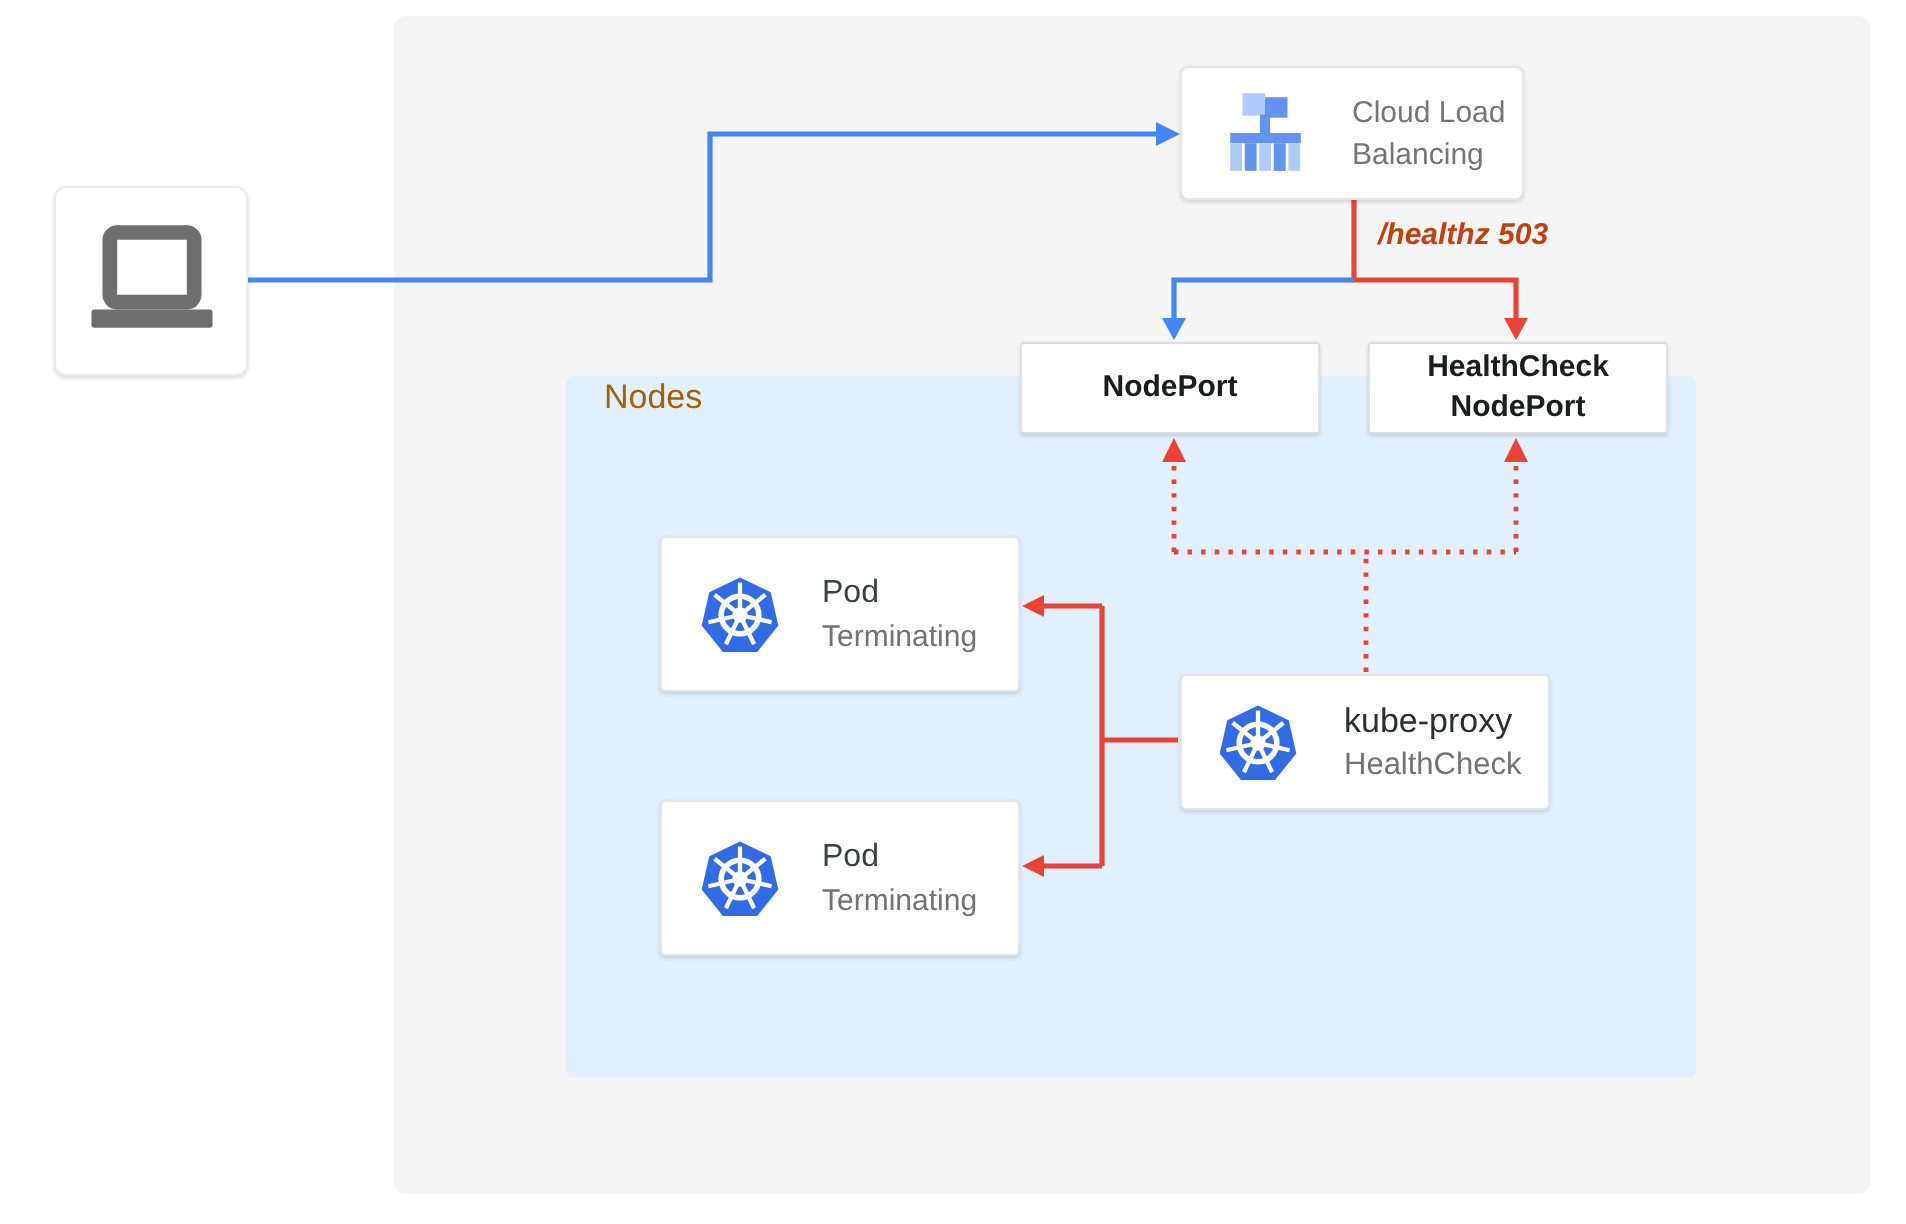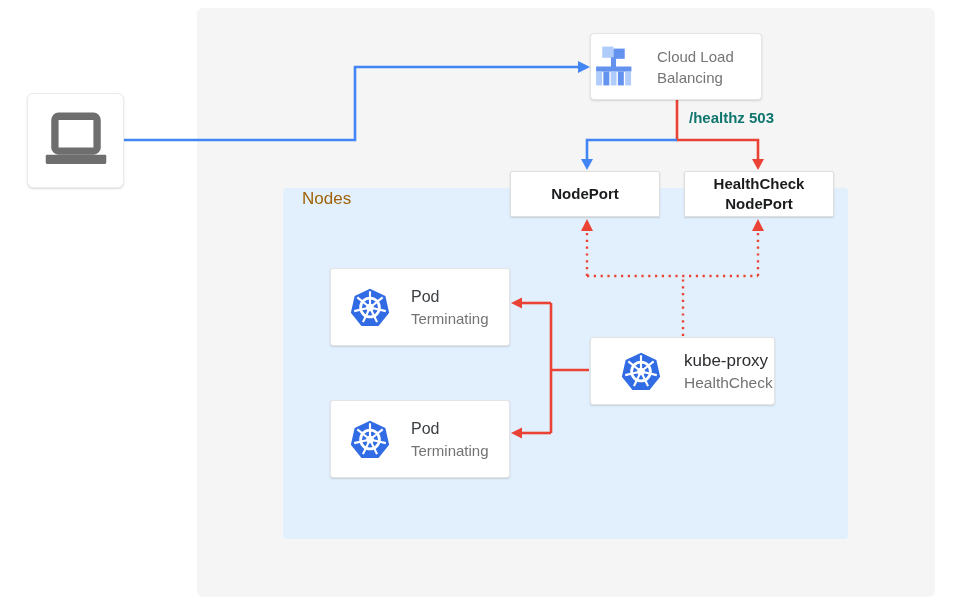--- a/index.html
+++ b/index.html
@@ -25,41 +25,41 @@
   .ah-blue{fill:var(--blue);}
   .ah-red{fill:var(--red);}
 
   .card{position:absolute;background:#fff;border:1px solid #e4e4e4;
     box-shadow:0 1px 2px rgba(0,0,0,.14);z-index:3;}
 
   .client-box{left:27px;top:93px;width:97px;height:95px;border-radius:6px;
     border-color:#ececec;display:flex;align-items:center;justify-content:center;}
 
   .lb-box{left:590px;top:33px;width:172px;height:67px;border-radius:4px;
-    display:flex;align-items:center;padding-left:0;}
+    display:flex;align-items:center;padding-left:19px;}
   .lb-box .icon{width:45px;height:45px;flex:0 0 auto;}
   .lb-label{margin-left:21px;width:86px;font-size:15px;line-height:21px;color:#757575;}
 
   .healthz{position:absolute;left:689px;top:109px;z-index:3;
-    font-size:15px;font-weight:bold;color:#0f766e;}
+    font-size:15px;font-weight:bold;color:#c2410c;font-style:italic;}
 
   .port-box{width:150px;height:46px;border-radius:2px;border-color:#dedede;
     display:flex;align-items:center;justify-content:center;text-align:center;}
   .port-box .lbl{font-size:15px;font-weight:bold;color:#1b1c1e;line-height:20px;width:118px;}
   .nodeport-box{left:510px;top:171px;}
   .healthcheck-box{left:684px;top:171px;}
 
   .res-box{width:180px;height:78px;border-radius:3px;display:flex;align-items:center;padding-left:17px;}
   .res-box .k8s-icon{width:44px;height:41px;flex:0 0 auto;}
   .res-text{margin-left:19px;}
   .res-title{font-size:16px;color:#3c4043;line-height:20px;}
   .res-sub{font-size:15px;color:#737373;line-height:19px;margin-top:2px;}
   .pod1{left:330px;top:268px;}
   .pod2{left:330px;top:400px;}
-  .kubeproxy-box{left:590px;top:337px;width:185px;height:68px;padding-left:28px;}
+  .kubeproxy-box{left:590px;top:337px;width:185px;height:68px;padding-left:16px;}
   .kubeproxy-box .res-text{margin-left:21px;}
   .kubeproxy-box .res-title{font-size:17px;color:#2c2e31;}
   .kubeproxy-box .res-sub{font-size:15.5px;}
 </style>
 </head>
 <body>
 
 <div class="stage">
 
   <div class="backdrop"></div>

